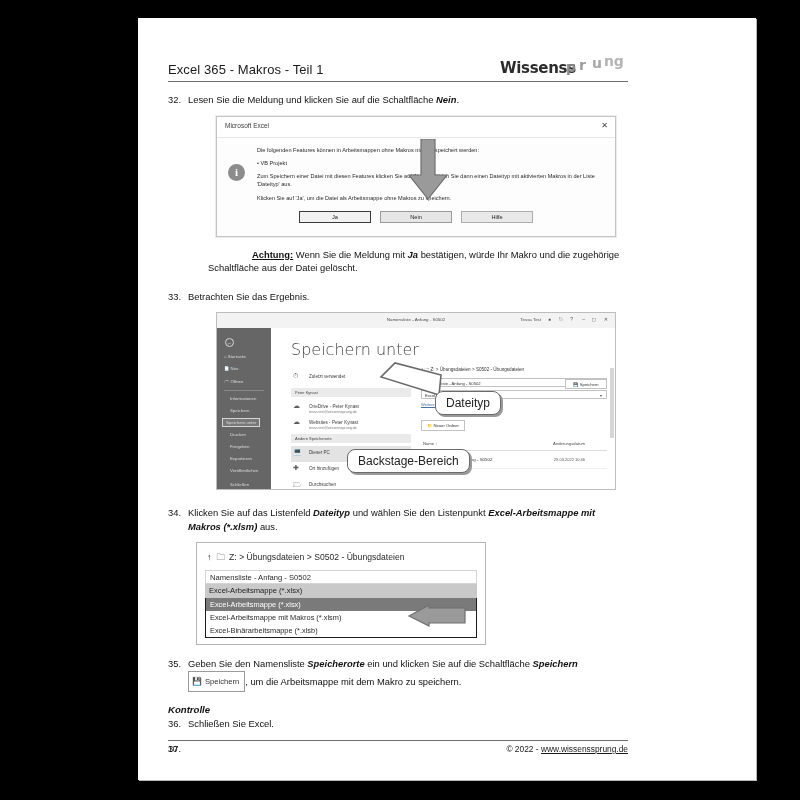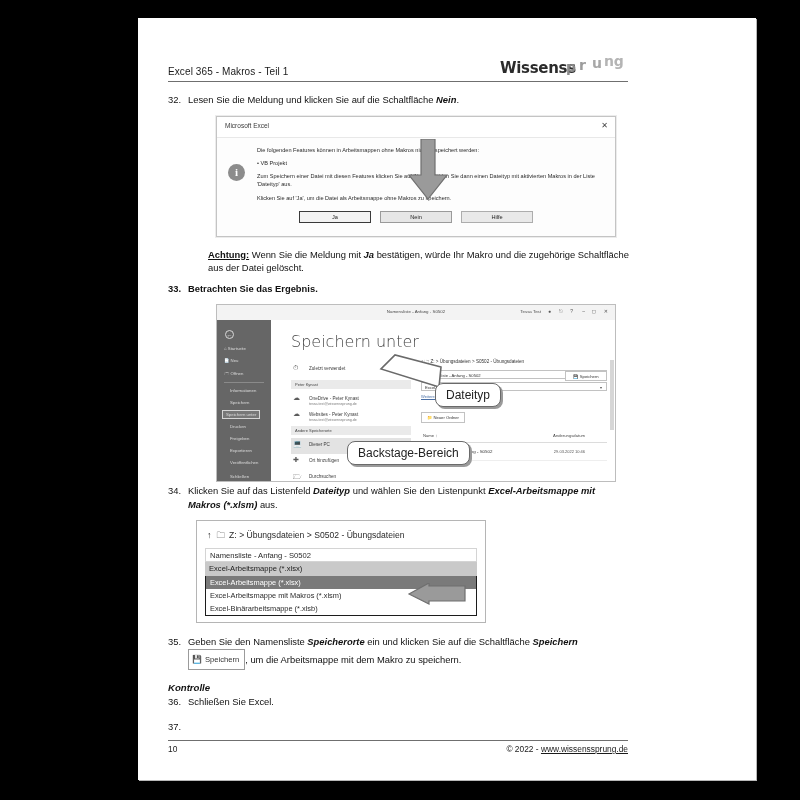--- a/index.html
+++ b/index.html
@@ -22,21 +22,21 @@
   .pg-header {
     position: relative;
     width: 460px;
     height: 36px;
     border-bottom: 1.5px solid #6f6f6f;
     margin-left: 30px;
     margin-top: 28px;
   }
   .hdr-title {
     position: absolute; left: 0; bottom: 4px;
-    font-size: 10px; color: #1a1a1a;
+    font-size: 13px; color: #1a1a1a;
     letter-spacing: .1px;
   }
   .logo {
     position: absolute; right: 0; bottom: 1px;
     height: 26px; width: 128px;
   }
   .logo span {
     position: absolute;
     font-family: "DejaVu Sans", sans-serif;
     font-weight: 700;
@@ -57,21 +57,21 @@
     margin-top: 11px;
     padding-left: 20px;
   }
   .step .num {
     position: absolute; left: 0; top: 0;
     font-size: 9.4px;
   }
   .indent { padding-left: 20px; }
   .bi { font-weight: bold; font-style: italic; }
   .b  { font-weight: bold; }
-  .u  { text-decoration: underline; }
+  .u  { text-decoration: underline; margin-left: 44px; }
 
   
   .dlg {
     position: relative;
     margin: 9px 0 0 48px;
     width: 400px;
     background: #fdfdfd;
     border: 1px solid #c4c4c4;
     box-shadow: 0 0 0 1px #ececec;
   }
@@ -350,21 +350,21 @@
       </div>
       <svg class="arrow-down" viewBox="0 0 46 62">
         <polygon points="16,0 30,0 30,36 42,36 23,60 4,36 16,36" fill="#9a9a9a" stroke="#6f6f6f" stroke-width="1.2"></polygon>
       </svg>
     </div>
 
     <div class="step indent" style="padding-left:40px;">
       <span class="b u">Achtung:</span><span> Wenn Sie die Meldung mit </span><span class="bi">Ja</span><span> bestätigen, würde Ihr Makro und die zugehörige Schaltfläche aus der Datei gelöscht.</span>
     </div>
 
-    <div class="step" style="margin-top:7px;font-weight:bold;">
+    <div class="step" style="margin-top:15px;">
       <span class="num">33.</span>
       <span>Betrachten Sie das Ergebnis.</span>
     </div>
 
     <div class="shot">
 
       <div class="shot-titlebar">
         <span class="doc">Namensliste - Anfang - S0502</span>
         <span class="acct">Tessa Test</span>
         <span class="tb-ico" style="right:64px;">●</span>
@@ -450,21 +450,21 @@
 
       <svg class="tail" style="left:148px; top:48px; width:110px; height:46px;" viewBox="0 0 110 46">
         <polygon points="76,14 30,2 16,16 74,34" fill="#ffffff" stroke="#6a6a6a" stroke-width="1.6"></polygon>
       </svg>
       <div class="callout c-dateityp">Dateityp</div>
 
       <div class="callout c-backstage">Backstage-Bereich</div>
     </div>
 
 
-    <div class="step" style="margin-top:2px;">
+    <div class="step" style="margin-top:16px;">
       <span class="num">34.</span>
       <span>Klicken Sie auf das Listenfeld </span><span class="bi">Dateityp</span><span> und wählen Sie den Listenpunkt </span><span class="bi">Excel-Arbeitsmappe mit Makros (*.xlsm)</span><span> aus.</span>
     </div>
 
     <div class="dd">
       <div class="dd-path">
         <span class="up">↑</span><span class="fo">🗀</span><span>Z: &gt; Übungsdateien &gt; S0502 - Übungsdateien</span>
       </div>
       <div class="dd-file">Namensliste - Anfang - S0502</div>
       <div class="dd-sel">Excel-Arbeitsmappe (*.xlsx)</div>

